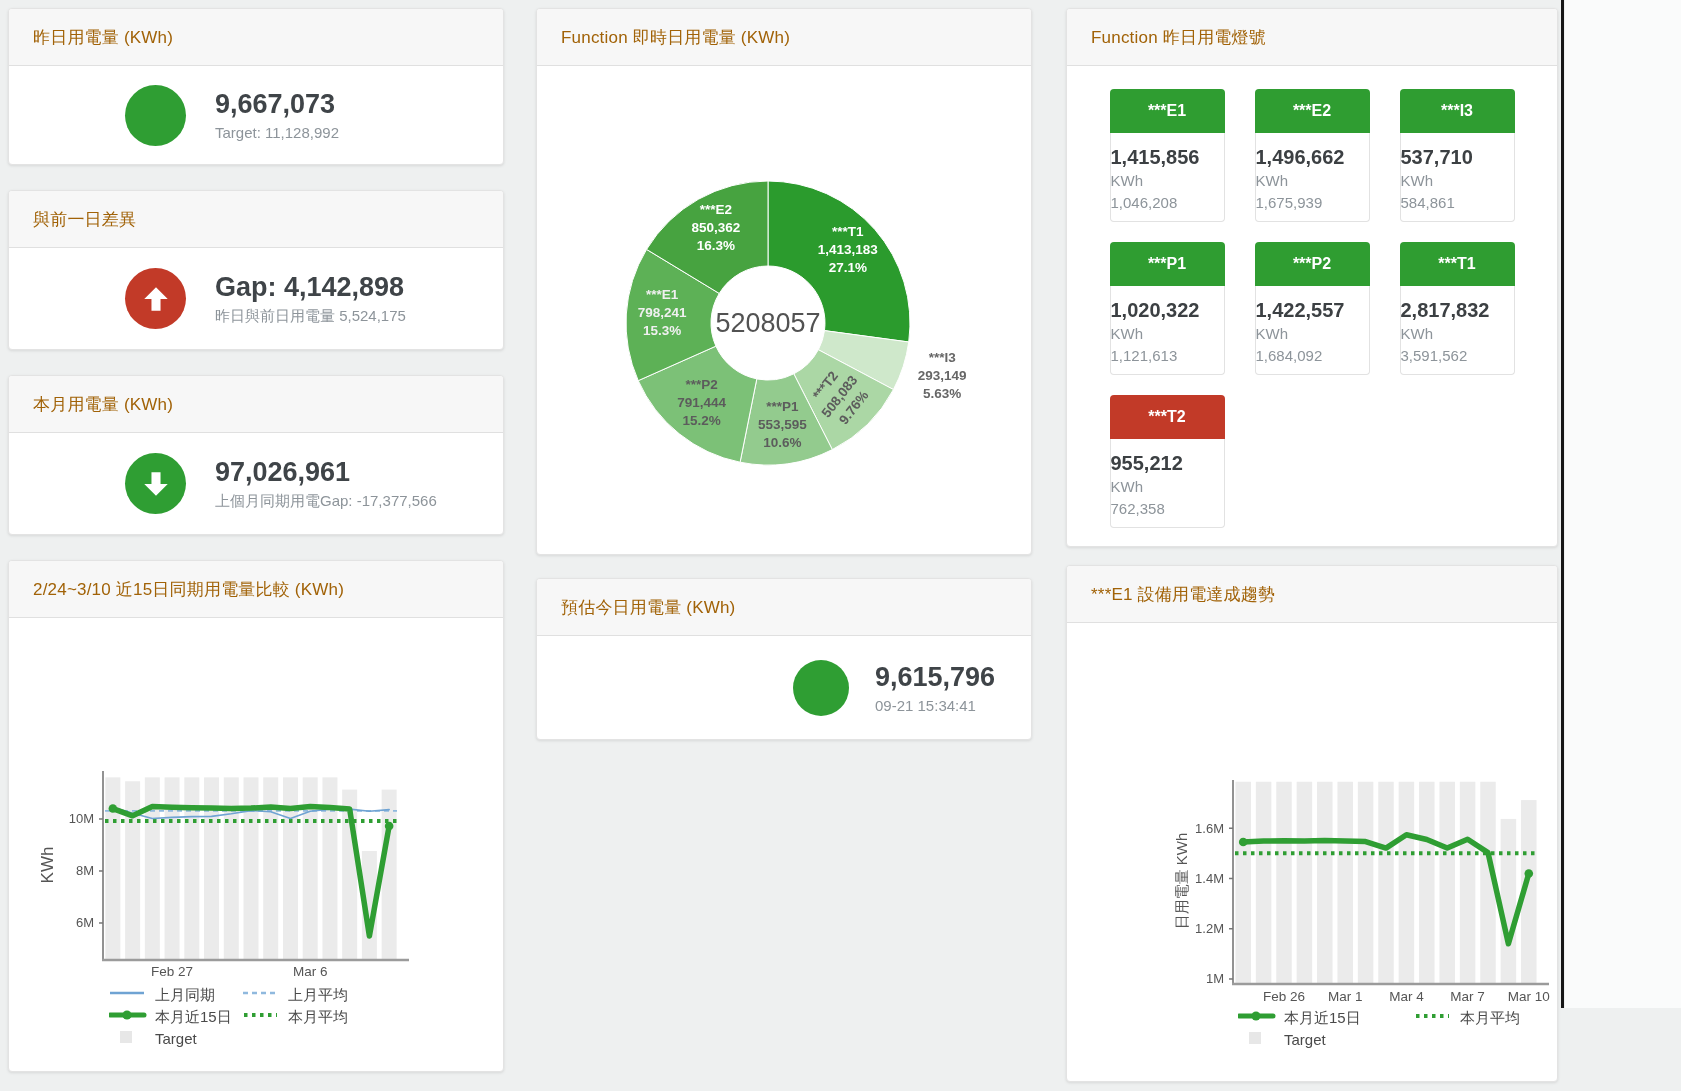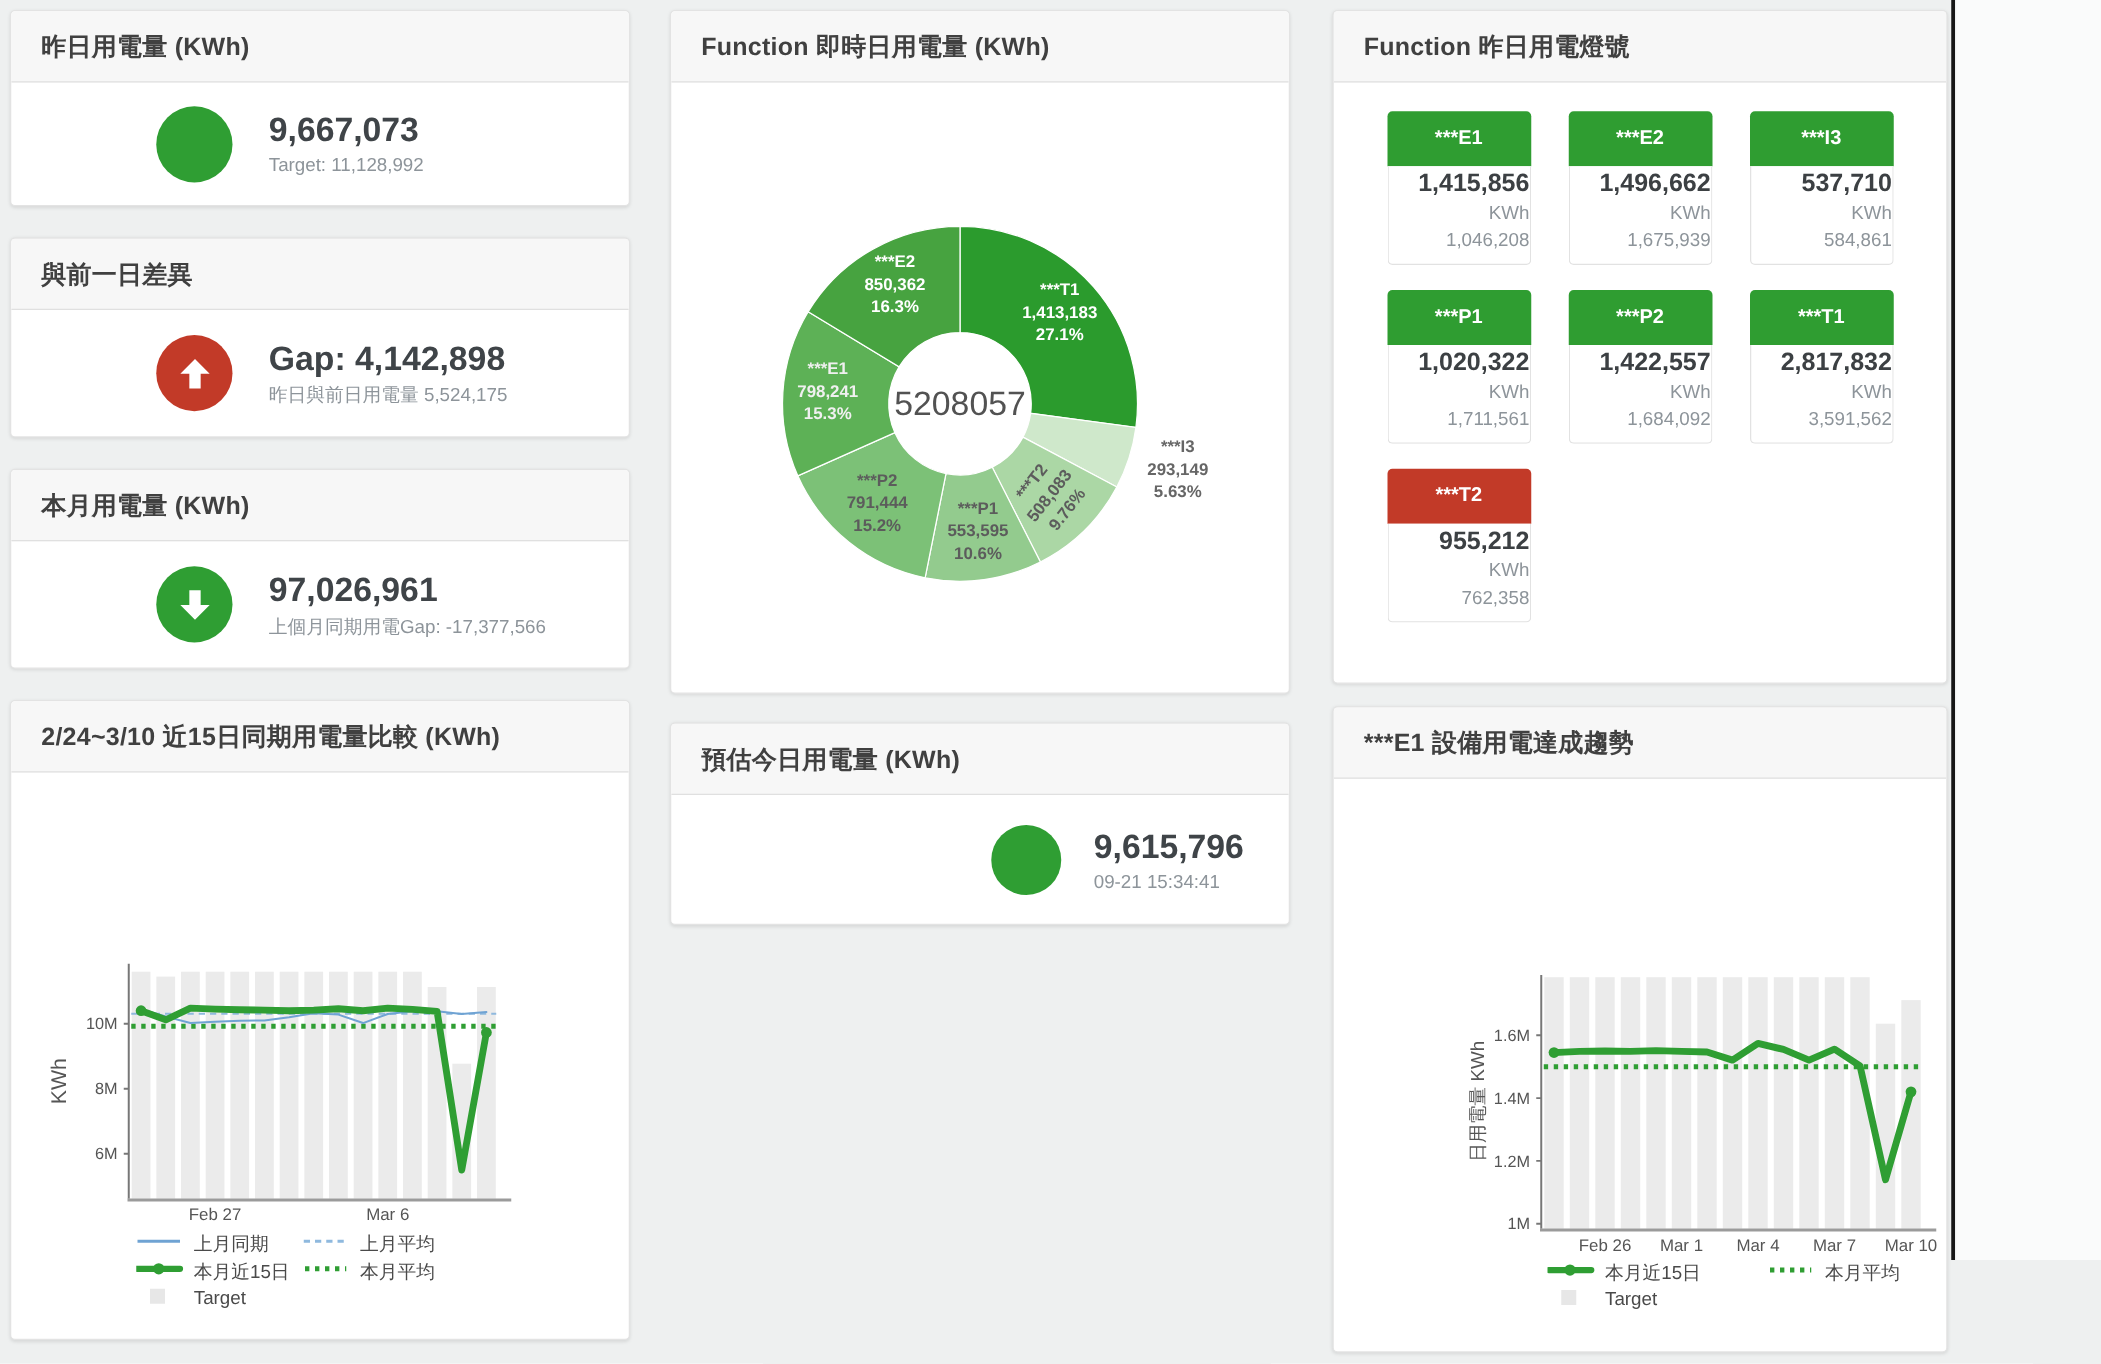--- a/index.html
+++ b/index.html
@@ -4,21 +4,21 @@
 <style>
   html,body{margin:0;padding:0}
   .page{position:relative;width:1681px;height:1091px;background:#eef0f0;overflow:hidden;
         font-family:"Liberation Sans","DejaVu Sans",sans-serif;}
   .right-margin{position:absolute;left:1565px;top:0;width:116px;height:1008px;background:#fafbfb}
   .vline{position:absolute;left:1561px;top:0;width:3px;height:1008px;background:#161616}
 
   .card{position:absolute;background:#fff;border:1px solid #e3e3e3;border-radius:4px;
         box-shadow:0 1px 3px rgba(0,0,0,.10);overflow:hidden}
   .chead{height:56px;background:#f7f7f7;border-bottom:1px solid #e0e0e0;display:flex;align-items:center;padding:0 24px}
-  .ctitle{font-size:20px;font-weight:bold;color:#404040;letter-spacing:.2px}
+  .ctitle{font-size:17px;font-weight:normal;color:#a16207;letter-spacing:.2px}
   .cbody{position:relative;height:calc(100% - 57px)}
 
   
   .stat{display:flex;align-items:center;gap:29px;padding-left:116px;height:calc(100% - 57px)}
   .circle{width:61px;height:61px;border-radius:50%;flex:none;display:flex;align-items:center;justify-content:center}
   .stat-value{font-size:27px;font-weight:700;color:#3f4448}
   .stat-sub{font-size:15px;color:#8d949a;margin-top:4px}
   #card-est .stat{padding-left:256px;gap:26px}
   #card-est .circle{width:56px;height:56px}
 
@@ -31,21 +31,21 @@
   #card-est{left:536px;top:578px;width:494px;height:160px}
   #card-lights{left:1066px;top:8px;width:490px;height:537px}
   #card-trend{left:1066px;top:565px;width:490px;height:515px}
 
   
   .tiles{margin-top:23px;display:grid;grid-template-columns:repeat(3,115px);column-gap:30px;row-gap:20px;justify-content:center}
   .tile{border-radius:4px}
   .tile-head{height:44px;border-radius:4px 4px 0 0;color:#fff;font-weight:bold;font-size:16px;
              display:flex;align-items:center;justify-content:center}
   .tile-body{border:1px solid #e2e2e2;border-top:none;border-radius:0 0 4px 4px;background:#fff;
-             text-align:right;padding:2px 0 7px}
+             text-align:left;padding:12px 0 7px}
   .tile-value{font-size:20px;font-weight:bold;color:#3c4043;line-height:25px}
   .tile-unit,.tile-target{font-size:15px;color:#8d949a;line-height:22px}
 
   svg{display:block}
   .legend{display:grid;width:max-content;row-gap:1px;margin-top:2px}
   .lg-item{display:flex;align-items:flex-start;gap:8px;height:21px;font-size:15px;color:#4a4a4a;cursor:default}
 </style>
 </head>
 <body>
 
@@ -241,21 +241,21 @@
               <div class="tile-value">537,710</div>
               <div class="tile-unit">KWh</div>
               <div class="tile-target">584,861</div>
             </div>
           </div>
           <div class="tile">
             <div class="tile-head" style="background: rgb(47, 157, 49);">***P1</div>
             <div class="tile-body">
               <div class="tile-value">1,020,322</div>
               <div class="tile-unit">KWh</div>
-              <div class="tile-target">1,711,561</div>
+              <div class="tile-target">1,121,613</div>
             </div>
           </div>
           <div class="tile">
             <div class="tile-head" style="background: rgb(47, 157, 49);">***P2</div>
             <div class="tile-body">
               <div class="tile-value">1,422,557</div>
               <div class="tile-unit">KWh</div>
               <div class="tile-target">1,684,092</div>
             </div>
           </div>

